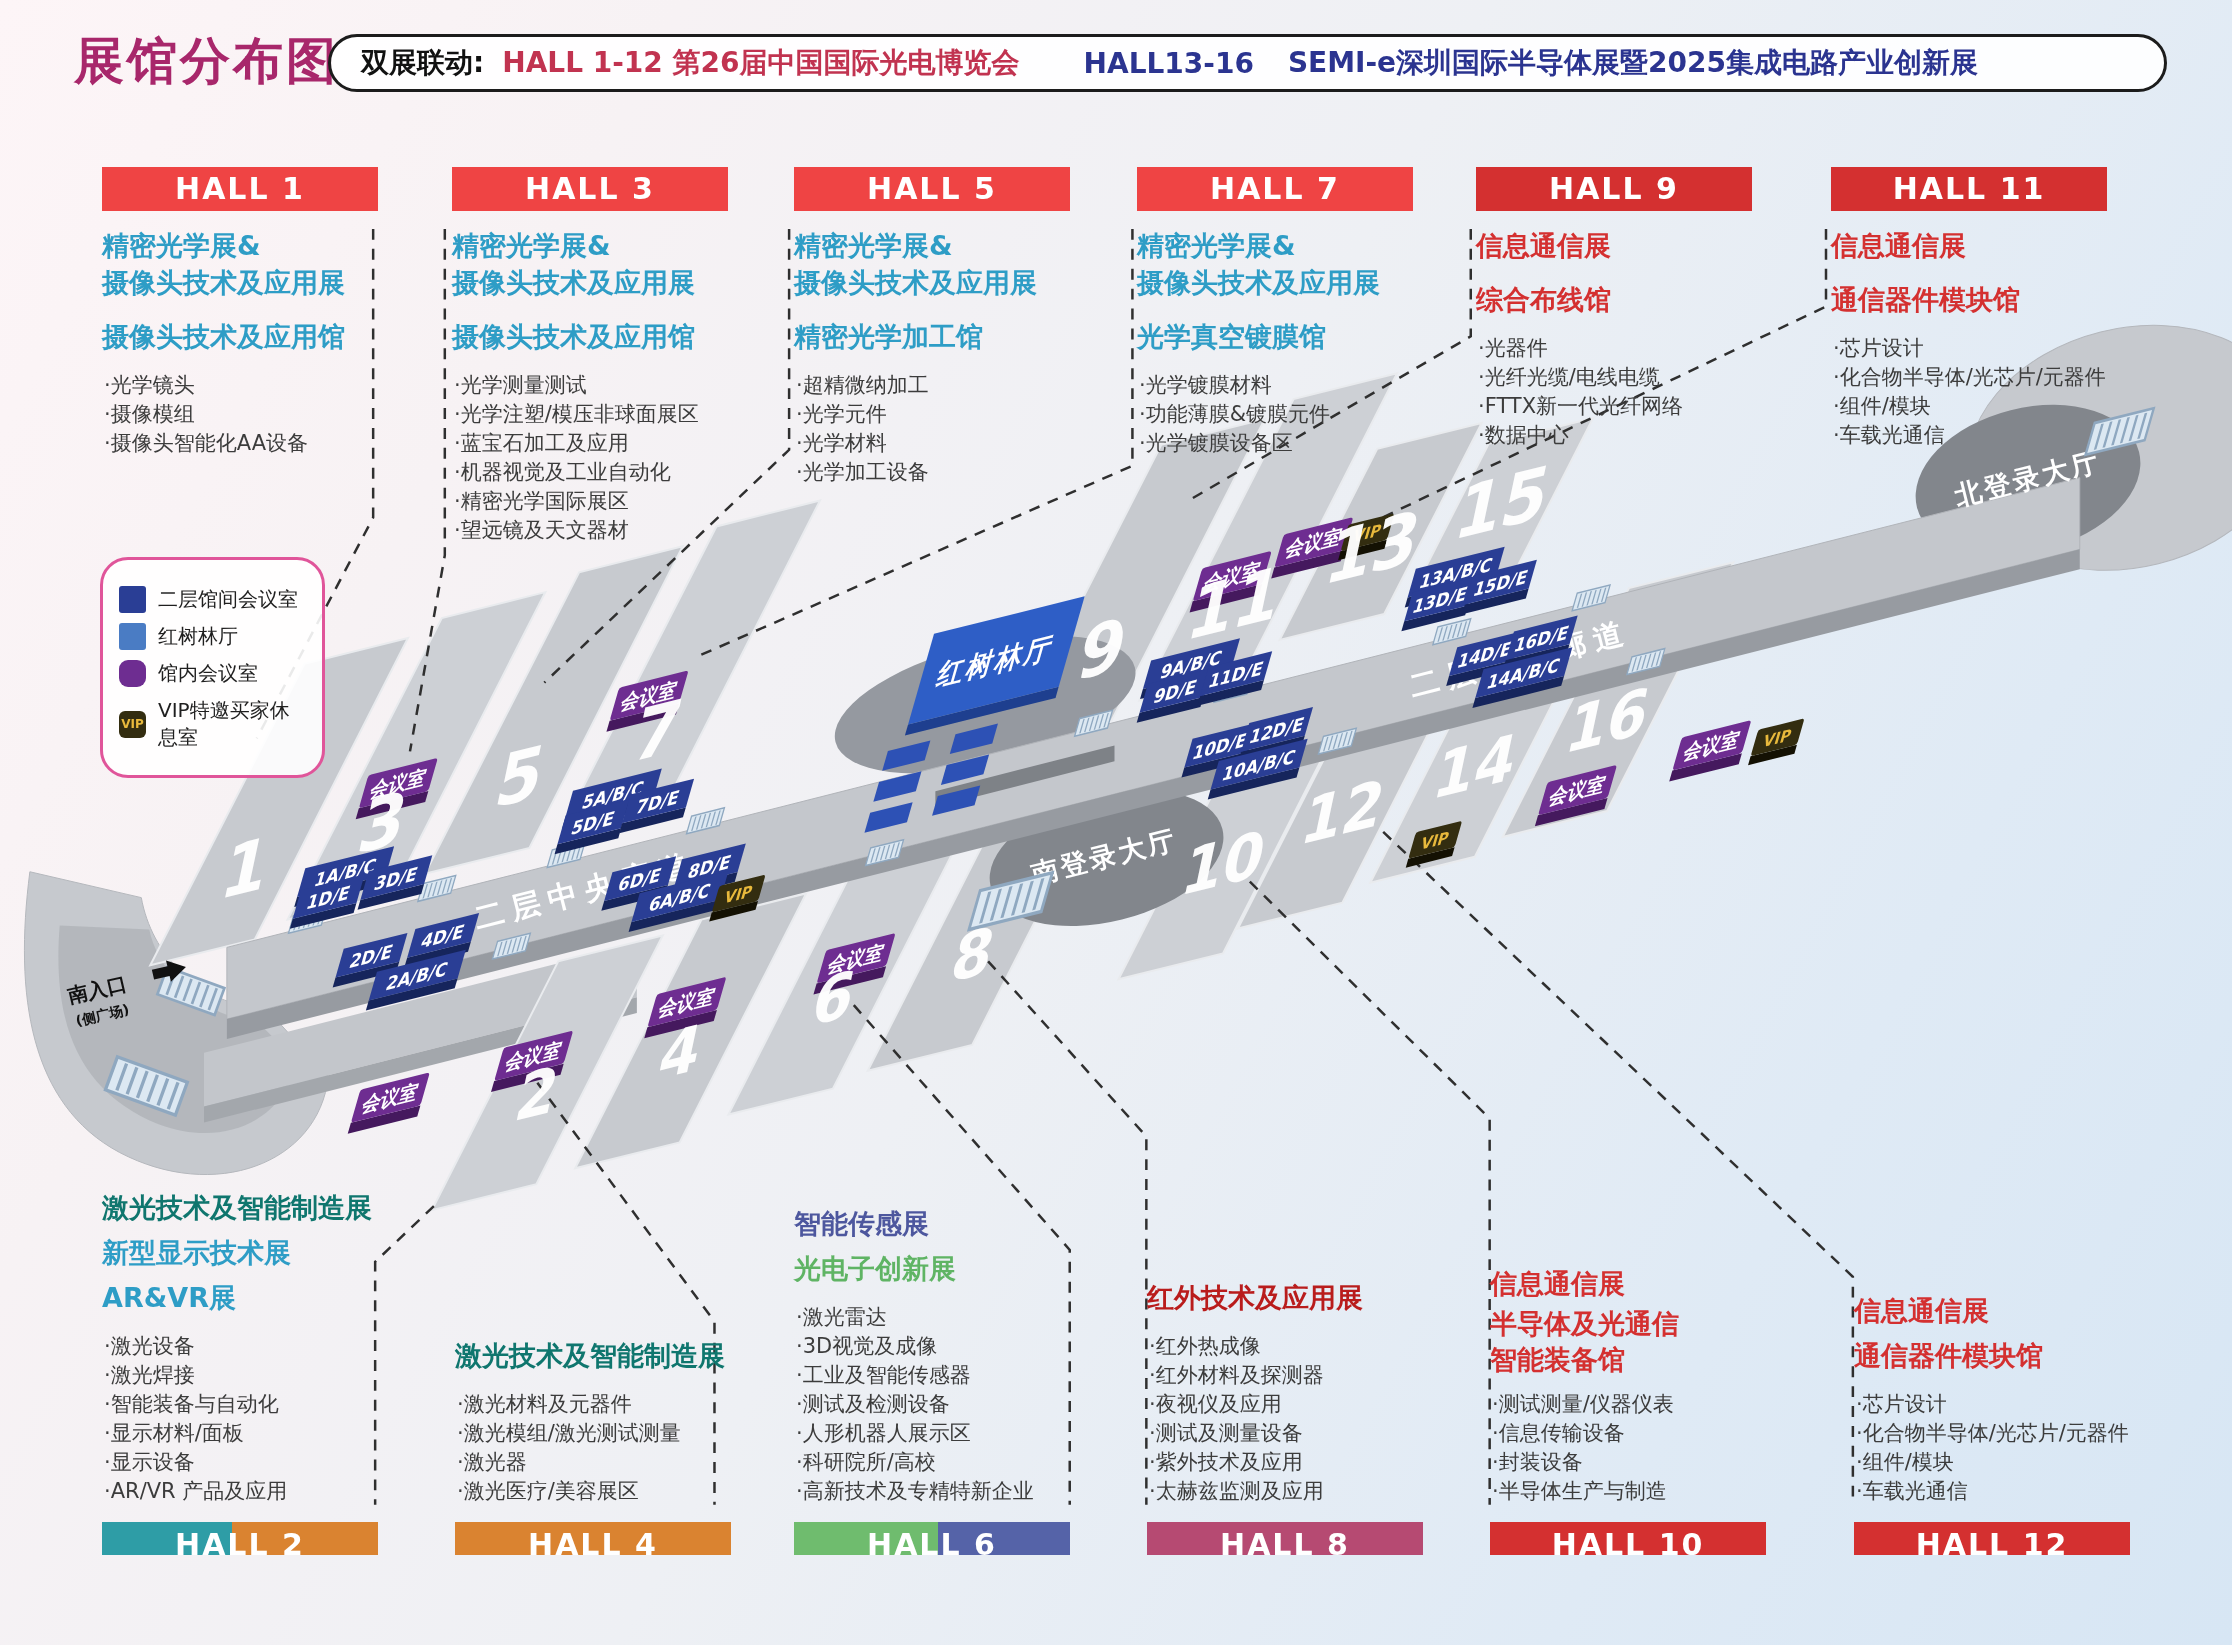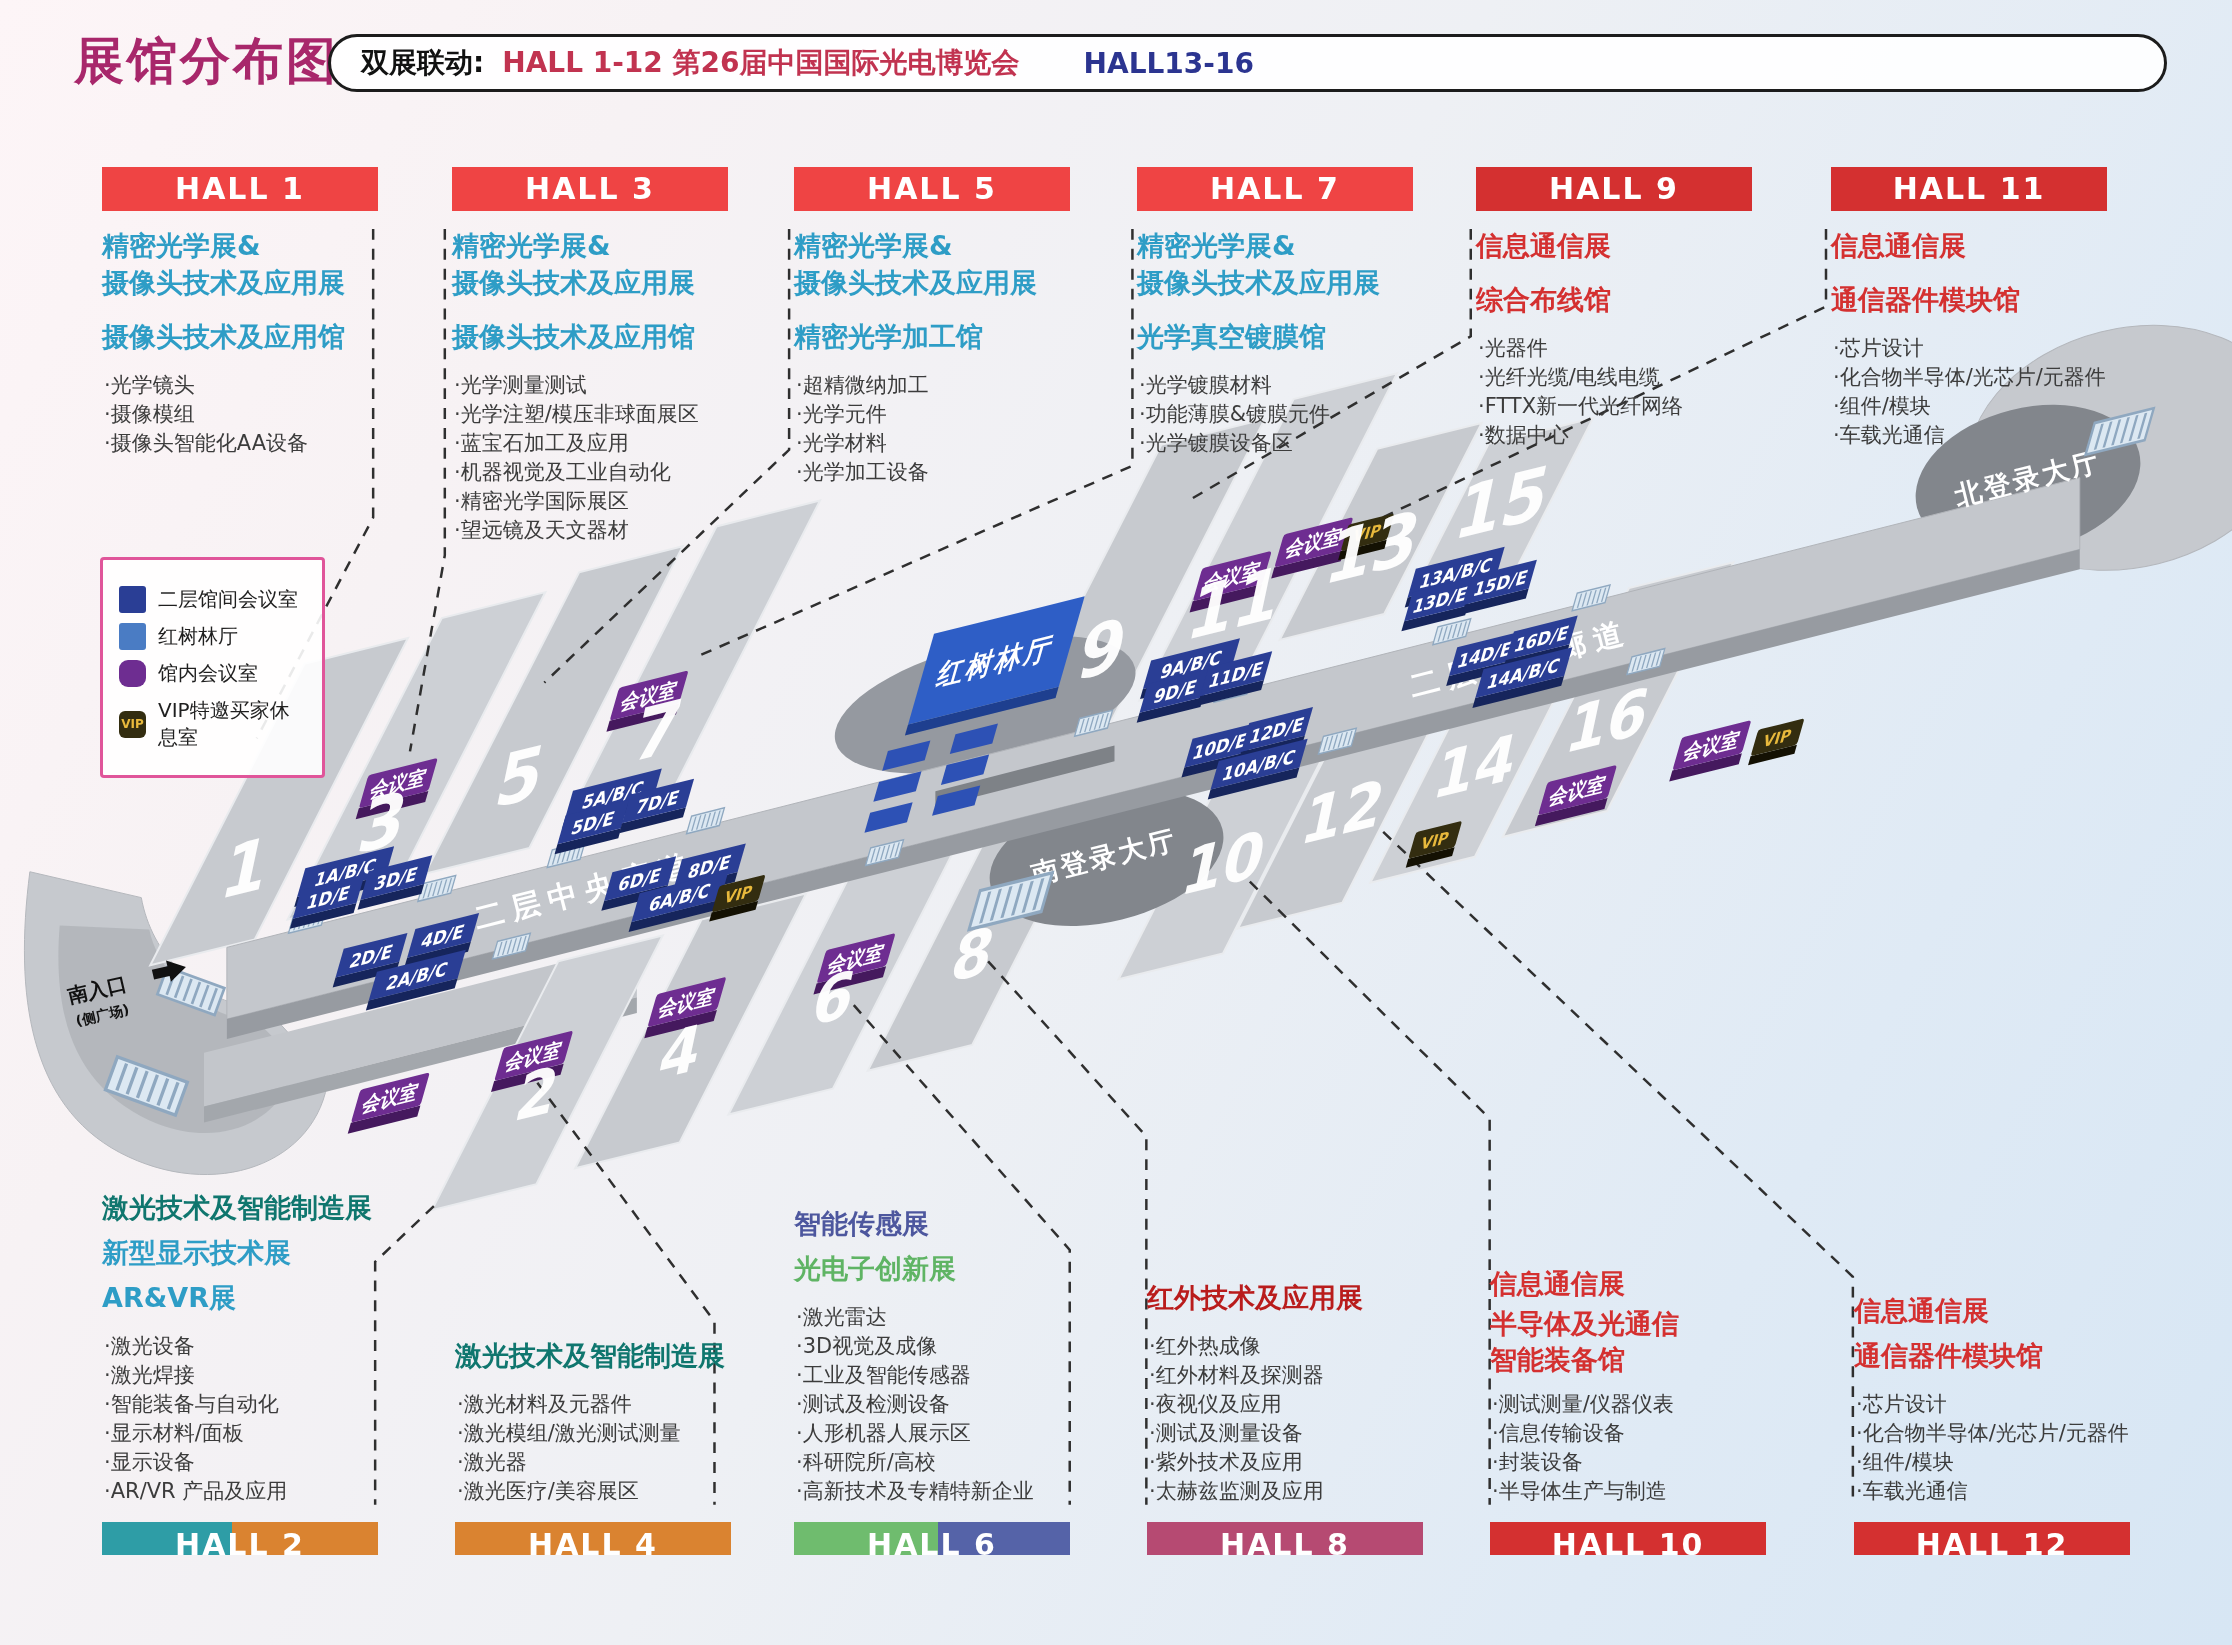--- a/index.html
+++ b/index.html
@@ -38,21 +38,21 @@
   .bcol .t1{line-height:45px;margin:0;}
   .bcol .t1.tight{line-height:36px;}
   .bcol ul.items{margin:12px 0 16px 0;}
   .bbar{height:33px;line-height:45px;text-align:center;color:#fff;font-size:30px;font-weight:800;letter-spacing:2px;flex:none;}
   .bbar.orange{background:#da8330;}
   .bbar.rose{background:#b64a72;}
   .bbar.red{background:#d43030;}
   .bbar.split24{background:linear-gradient(90deg,#2e9da6 0 47%,#da8330 47% 100%);}
   .bbar.split6{background:linear-gradient(90deg,#6fbc6e 0 52%,#5563a8 52% 100%);}
   
-  #legend{left:100px;top:557px;width:225px;border:3px solid #e0559a;border-radius:4px;background:rgba(255,255,255,.9);
+  #legend{left:100px;top:557px;width:225px;border:3px solid #e0559a;border-radius:28px;background:rgba(255,255,255,.9);
     padding:16px 14px 14px 16px;box-sizing:border-box;}
   .lrow{display:flex;align-items:center;margin:10px 0;}
   .sw{width:27px;height:27px;flex:none;margin-right:12px;}
   .sw1{background:#2a3e95;border-radius:3px;}
   .sw2{background:#4a7cc4;border-radius:3px;}
   .sw3{background:#6e2d91;border-radius:9px;}
   .sw4{background:#332d10;border-radius:6px;color:#e8b93c;font-size:12px;font-weight:800;
     display:flex;align-items:center;justify-content:center;}
   .lrow span.lbl{font-size:20px;color:#1f1f1f;}
   
@@ -429,20 +429,21 @@
     <polygon points="88,-14 104,-14 104,-20 122,-9 104,2 104,-4 88,-4" fill="#111"></polygon>
     <text class="entr2" x="2" y="24">(侧广场)</text>
   </g>
 </svg>
 
 <div id="page-title" class="abs">展馆分布图</div>
 <div id="banner" class="abs">
   <span class="pre">双展联动:</span>
   <span class="p1">HALL 1-12 第26届中国国际光电博览会</span>
   <span class="p2">HALL13-16</span>
+  <span class="p3">SEMI-e深圳国际半导体展暨2025集成电路产业创新展</span>
 </div>
 
 <section class="tcol abs" style="left:102px">
   <div class="hbar teal">HALL 1</div>
   <div class="t1 tealtx first">精密光学展&amp;</div>
   <div class="t1 tealtx">摄像头技术及应用展</div>
   <div class="t2 tealtx">摄像头技术及应用馆</div>
   <ul class="items">
     <li>·光学镜头</li>
     <li>·摄像模组</li>

